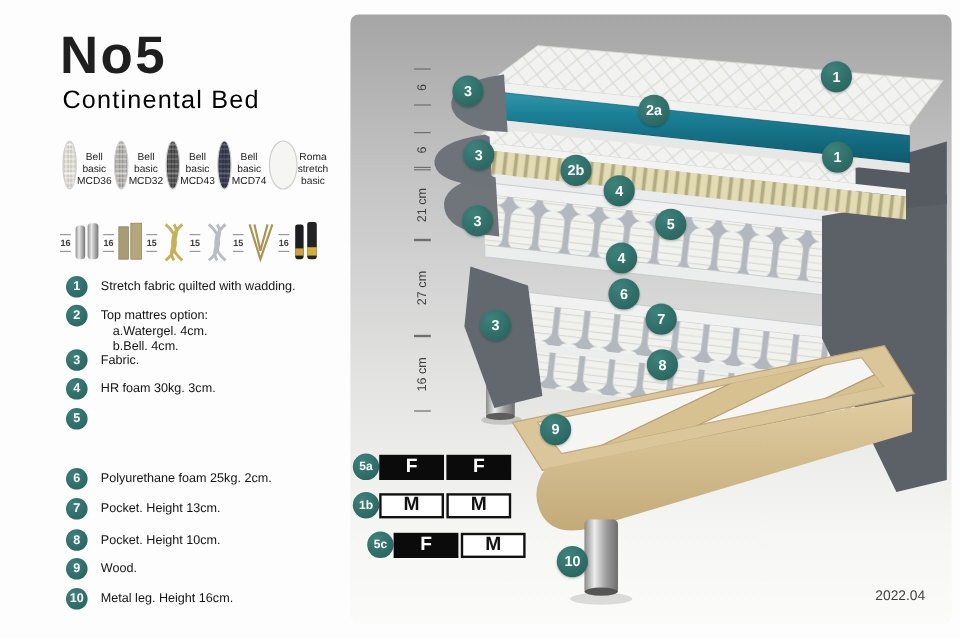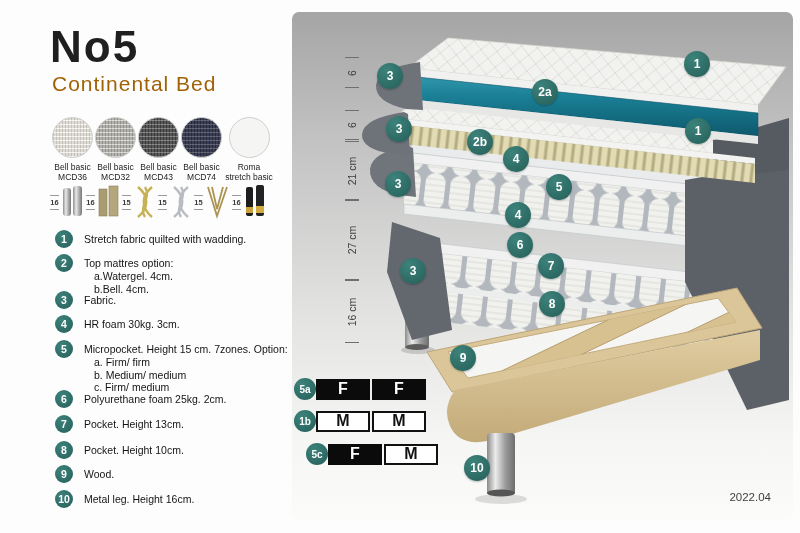--- a/index.html
+++ b/index.html
@@ -3,24 +3,24 @@
 <meta charset="utf-8">
 <style>
   html,body{margin:0;padding:0;background:#ffffff;}
   #page{position:relative;width:800px;height:533px;background:#fdfdfd;overflow:hidden;
         font-family:"Liberation Sans",sans-serif;color:#1c1c1c;}
 
   
   .title{position:absolute;left:50px;top:22px;font-size:44px;font-weight:700;
          letter-spacing:2px;color:#1f1f1f;}
   .subtitle{position:absolute;left:52px;top:72px;font-size:21px;font-weight:300;
-            letter-spacing:1px;color:#a16207;}
+            letter-spacing:1px;color:#000000;}
 
   .swatches{position:absolute;left:52px;top:117px;display:flex;gap:2px;}
-  .swatch{width:41px;display:flex;flex-direction:column;align-items:center;}
+  .swatch{width:41px;display:flex;flex-direction:row;align-items:center;}
   .swatch.wide{width:50px;}
   .sw-circle{width:39px;height:39px;border-radius:50%;border:1px solid #cfcfcf;}
   .sw1{background-color:#dedcd5;background-image:
        repeating-linear-gradient(0deg,rgba(255,255,255,.7) 0 1px,transparent 1px 4px),
        repeating-linear-gradient(90deg,rgba(120,115,100,.28) 0 1px,transparent 1px 3px);}
   .sw2{background-color:#b3b1ac;background-image:
        repeating-linear-gradient(0deg,rgba(255,255,255,.55) 0 1px,transparent 1px 4px),
        repeating-linear-gradient(90deg,rgba(70,68,60,.3) 0 1px,transparent 1px 3px);}
   .sw3{background-color:#585858;background-image:
        repeating-linear-gradient(0deg,rgba(255,255,255,.3) 0 1px,transparent 1px 4px),
@@ -227,26 +227,20 @@
     <div class="feat" style="top:291px">
       <div class="badge">3</div>
       <div class="feat-text">Fabric.</div>
     </div>
     <div class="feat" style="top:315px">
       <div class="badge">4</div>
       <div class="feat-text">HR foam 30kg. 3cm.</div>
     </div>
     <div class="feat" style="top:340px">
       <div class="badge">5</div>
-      <div class="feat-text">
-        <div>Micropocket. Height 15 cm. 7zones. Option:</div>
-        <div class="feat-sub">a. Firm/ firm</div>
-        <div class="feat-sub">b. Medium/ medium</div>
-        <div class="feat-sub">c. Firm/ medium</div>
-      </div>
     </div>
     <div class="feat" style="top:390px">
       <div class="badge">6</div>
       <div class="feat-text">Polyurethane foam 25kg. 2cm.</div>
     </div>
     <div class="feat" style="top:415px">
       <div class="badge">7</div>
       <div class="feat-text">Pocket. Height 13cm.</div>
     </div>
     <div class="feat" style="top:441px">

